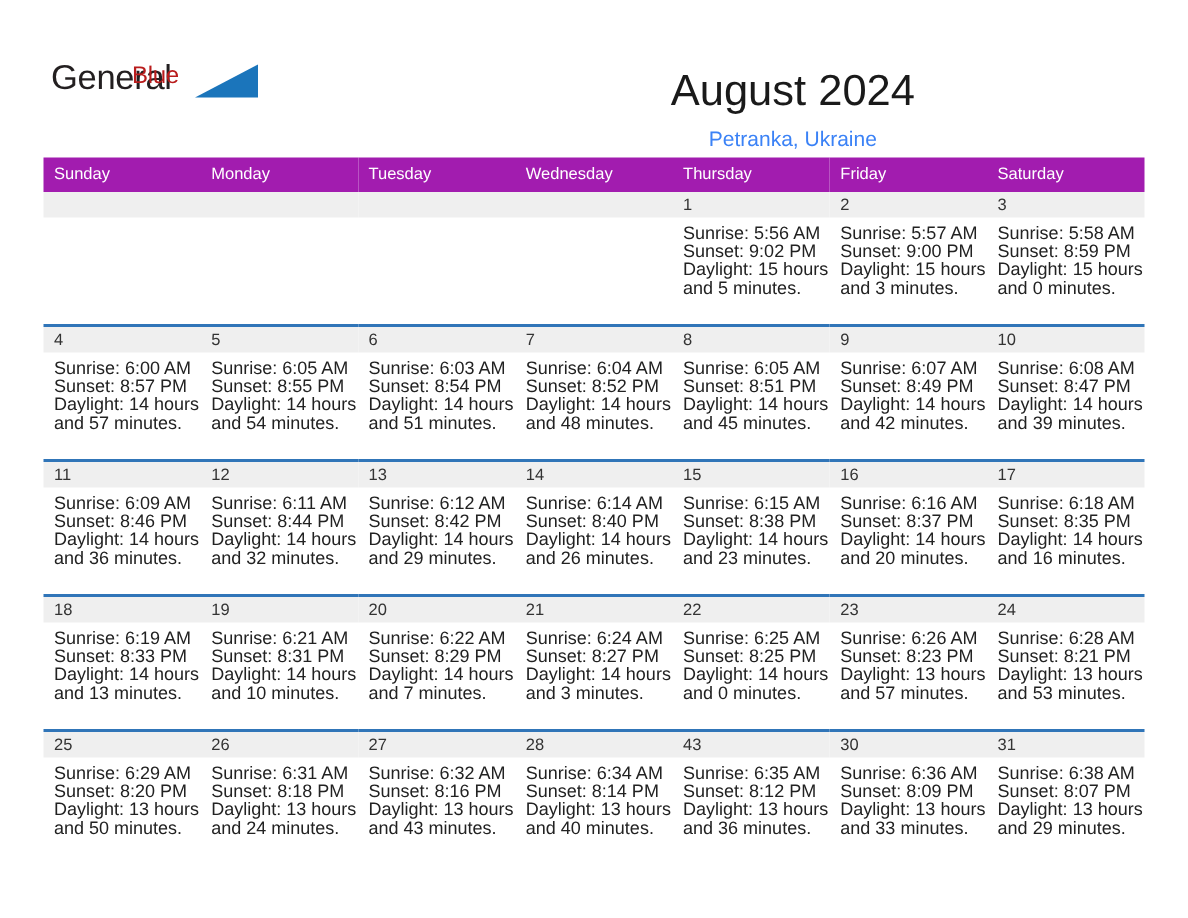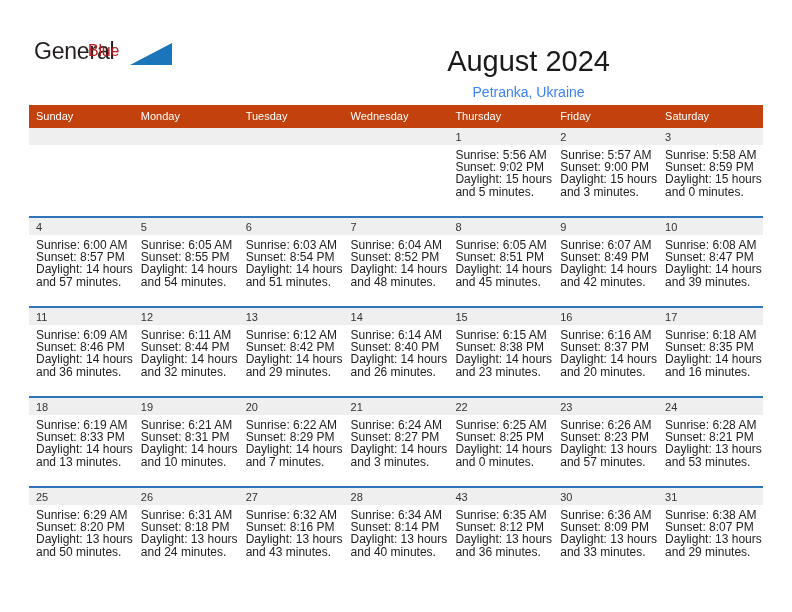--- a/index.html
+++ b/index.html
@@ -88,21 +88,21 @@
   .calendar {
     position: absolute;
     left: 29px;
     top: 105px;
     width: 734px;
     border-collapse: collapse;
     table-layout: fixed;
   }
 
   .calendar th {
-    background: #c2410c;
+    background: #a21caf;
     color: #ffffff;
     font-size: 11px;
     font-weight: normal;
     text-align: left;
     padding: 5px 0 5px 7px;
     height: 11px;
     border: none;
     line-height: 13px;
   }
 

